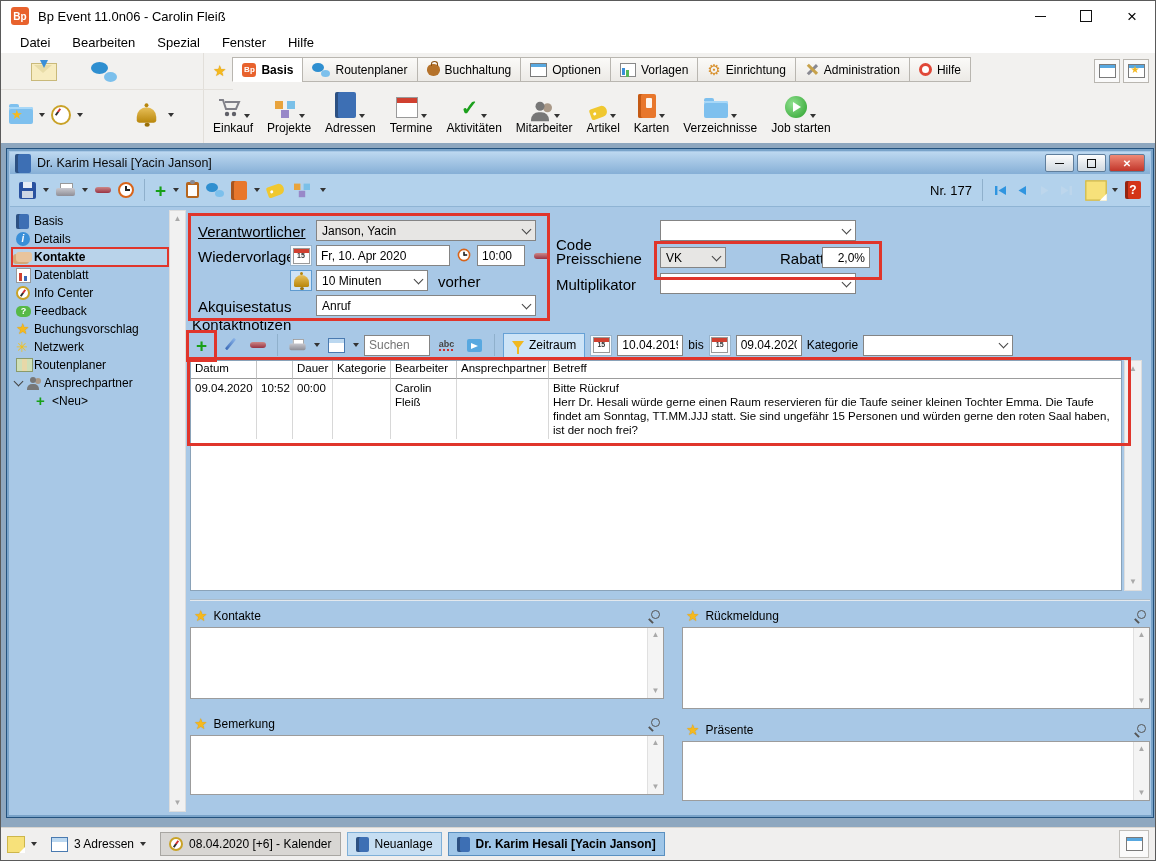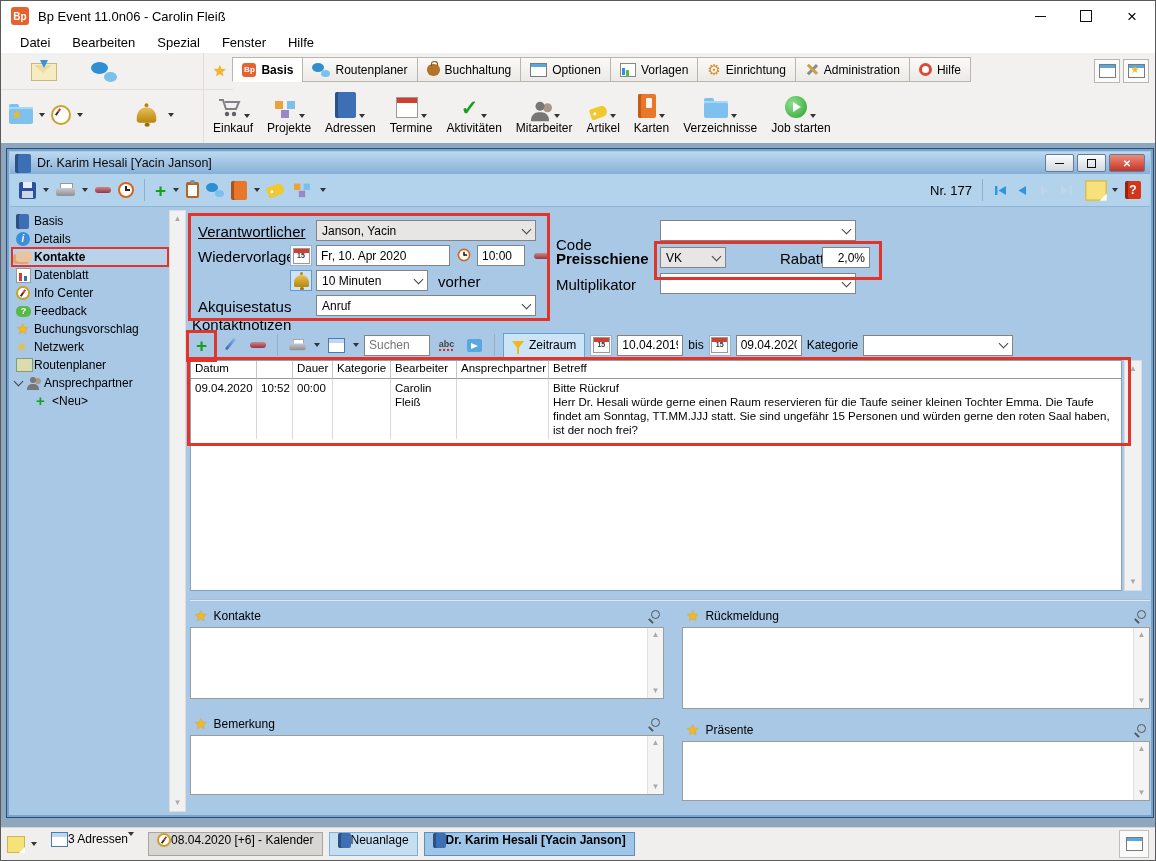--- a/index.html
+++ b/index.html
@@ -89,21 +89,21 @@
 
   
   .panel{position:absolute;}
   .phead{height:22px;display:flex;align-items:center;gap:6px;padding:0 4px;position:relative;}
   .phead .edit{margin-left:auto;}
   .ptext{position:relative;background:#fff;border:1px solid #9c9c9c;box-sizing:border-box;}
   .pscroll{position:absolute;right:0;top:0;width:16px;height:100%;background:#f4f4f4;border-left:1px solid #e0e0e0;box-sizing:border-box;}
 
   
   .statusbar{position:absolute;left:0;bottom:0;right:0;height:33px;background:#f0efee;border-top:1px solid #d8d5d0;display:flex;align-items:center;padding:0 6px;gap:6px;box-sizing:border-box;}
-  .chip{display:flex;align-items:flex-start;height:24px;padding:0 8px;box-sizing:border-box;white-space:nowrap;}
+  .chip{display:flex;align-items:center;gap:6px;height:24px;padding:0 8px;box-sizing:border-box;white-space:nowrap;}
   .chip.gray{background:#d8d6d3;border:1px solid #a8a6a2;}
   .chip.blue{background:#c6def2;border:1px solid #7fb0d8;}
   .chip.active{background:#9fc6e8;border:1px solid #5a90c0;font-weight:bold;}
   .sb-right{margin-left:auto;width:28px;height:26px;border:1px solid #c0beba;background:#fafafa;display:flex;align-items:center;justify-content:center;}
 
   
   .dd{width:0;height:0;border-left:3.5px solid transparent;border-right:3.5px solid transparent;border-top:4.5px solid #333;display:inline-block;flex:0 0 auto;}
   .ic{display:inline-block;position:relative;flex:0 0 auto;}
   .ic-book{width:13px;height:15px;border-radius:2px;background:#3d6fb4;box-shadow:inset 3px 0 0 rgba(0,0,0,.28);}
   .ic-book.orange{background:#e8772c;}
@@ -533,21 +533,21 @@
               <span class="ctext">Anruf</span>
               <span class="chev"></span>
             </span>
 
           <span class="flabel" style="left:366px;top:15px;margin-top:13px;">Code</span>
           <span class="combo" style="left:470px;top:12px;width:196px;">
               <span class="ctext"></span>
               <span class="chev"></span>
             </span>
 
-          <span class="flabel" style="left:366px;top:42px;font-weight:bold;">Preisschiene</span>
+          <span class="flabel" style="left:366px;top:42px;">Preisschiene</span>
           <span class="combo gray" style="left:470px;top:39px;width:66px;">
               <span class="ctext">VK</span>
               <span class="chev"></span>
             </span>
           <span class="flabel" style="left:590px;top:42px;">Rabatt</span>
           <input class="tb" style="left: 632px; top: 39px; width: 48px; text-align: right;" value="2,0%">
 
           <span class="flabel" style="left:366px;top:68px;">Multiplikator</span>
           <span class="combo" style="left:470px;top:65px;width:196px;">
               <span class="ctext"></span>

